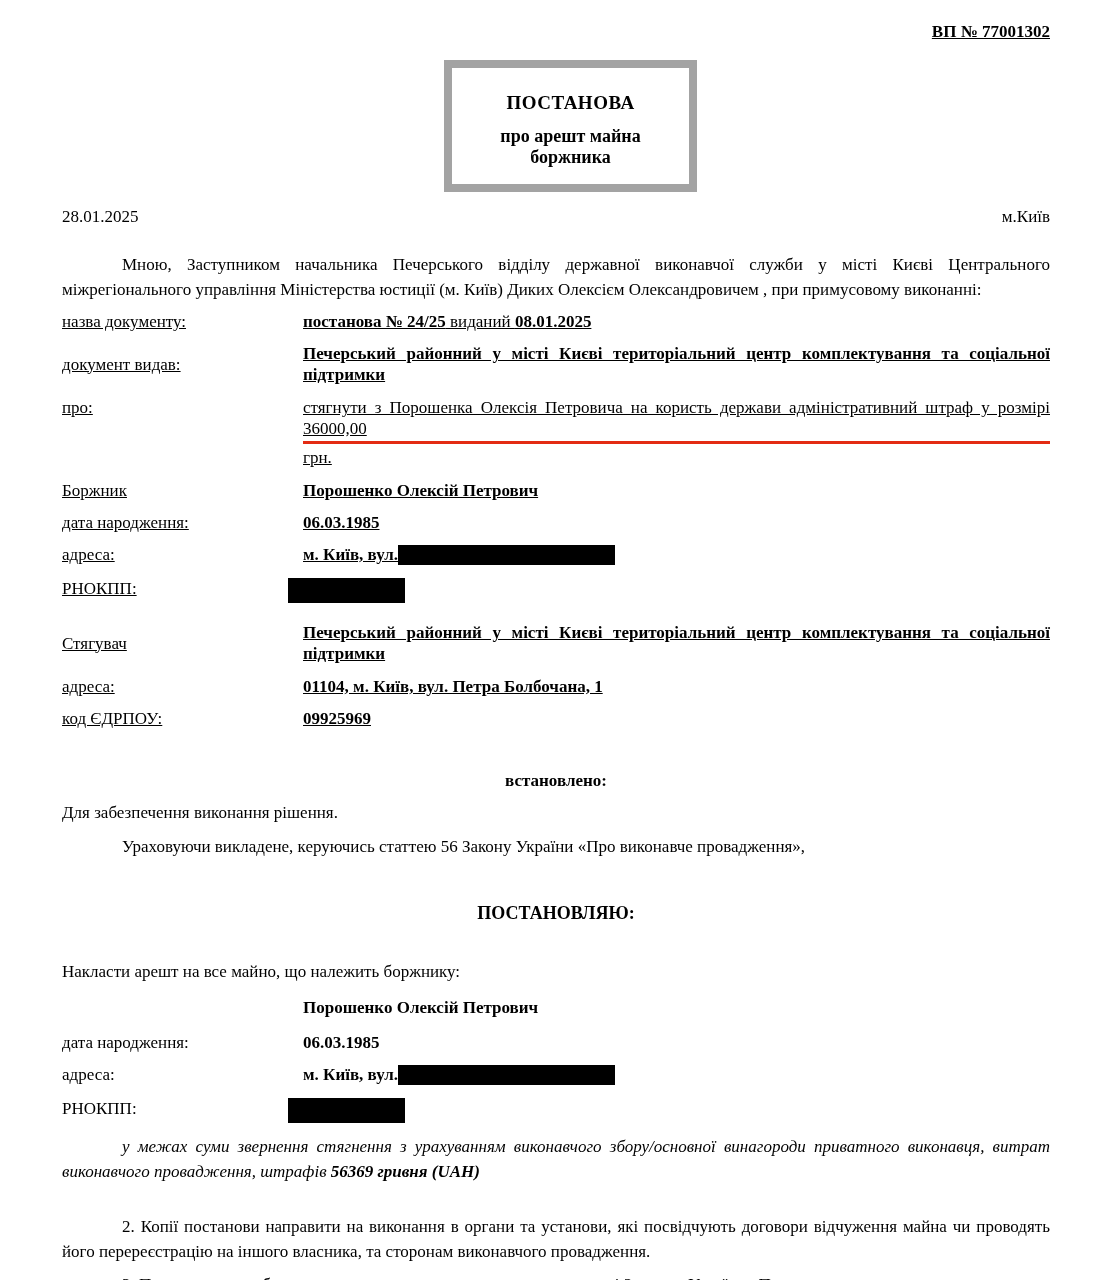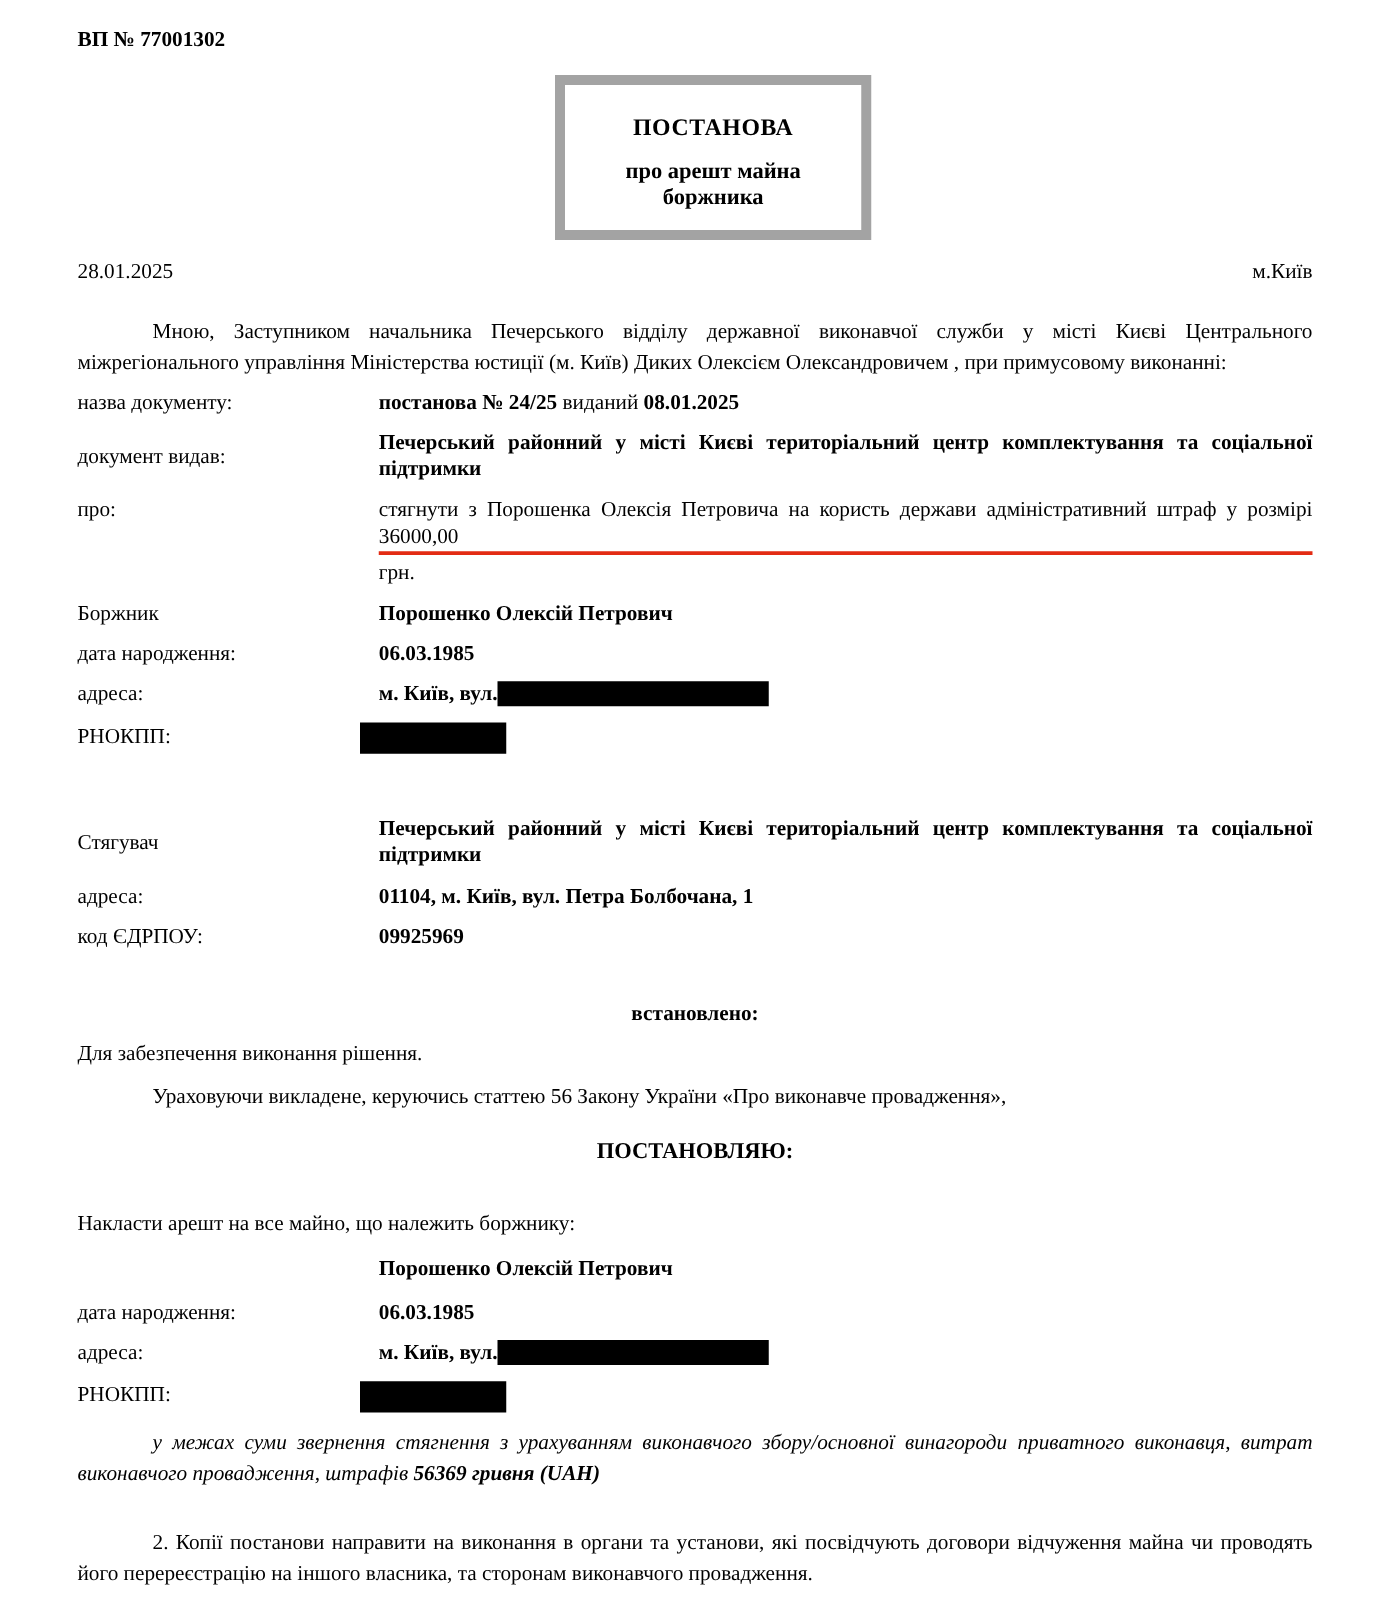--- a/index.html
+++ b/index.html
@@ -10,69 +10,69 @@
     font-size:17px; color:#000;
     overflow:hidden;
   }
   .page {
     width:1098px; height:1280px;
     padding:22px 48px 20px 62px;
     position:relative;
   }
   .b { font-weight:bold; }
   .ref {
-    font-weight:bold; font-size:17px;
+    text-align:right; font-weight:bold; font-size:17px;text-decoration:underline;
   }
   .title-box {
     width:253px; margin:18px auto 0 auto;
     margin-left:382px;
     border:8px solid #a3a3a3;
     text-align:center;
     padding:24px 6px 16px 6px;
   }
   .title-box .t1 { font-weight:bold; font-size:19px; letter-spacing:0.5px; }
   .title-box .t2 { font-weight:bold; font-size:18px; margin-top:12px; }
   .dateline {
     display:flex; justify-content:space-between;
     margin-top:15px; font-weight:normal;
   }
   .intro {
     margin-top:25px;
     text-align:justify;
     text-indent:60px;
     line-height:25px;
   }
-  .fields { margin-top:9px; }
+  .fields { margin-top:9px;text-decoration:underline; }
   .row { display:flex; margin-bottom:11px; line-height:21px; }
   .row.center { align-items:center; }
   .row .lbl { width:241px; flex-shrink:0; }
   .row .val { flex:1; }
   .row .val.j { text-align:justify; }
   .mb12 { margin-bottom:12px; }
-  .gap-collector { margin-top:49px;justify-content:flex-end; }
+  .gap-collector { margin-top:19px;justify-content:flex-end; }
   .underline-red {
     display:block;
     border-bottom:3px solid #e32b13;
     padding-bottom:2px;
     text-align:justify;
     text-align-last:justify;
   }
   .about-l2 { display:block; margin-top:3px; }
   .bar {
     display:inline-block; background:#000; vertical-align:middle;
   }
   .bar-address { width:217px; height:20px; margin-bottom:2px; }
   .bar-id { width:117px; height:25px; margin-left:-15px; }
   .heading-center {
     text-align:center; font-weight:bold; margin-top:42px;
   }
   .plain { margin-top:9px; line-height:25px; }
   .indent { text-indent:60px; }
   .resolve-heading {
-    text-align:center; font-weight:bold; font-size:18px; margin-top:21px;
+    text-align:center; font-weight:bold; font-size:18px; margin-top:44px;
   }
   .arrest-intro { margin-top:35px; }
   .debtor2-name { margin-top:14px; margin-left:241px; font-weight:bold; }
   .fields2 { margin-top:14px; }
   .limit-par {
     text-align:justify; text-indent:60px; line-height:25px;font-style:italic;
   }
   .item-par {
     margin-top:30px; text-align:justify; text-indent:60px; line-height:25px;
   }

